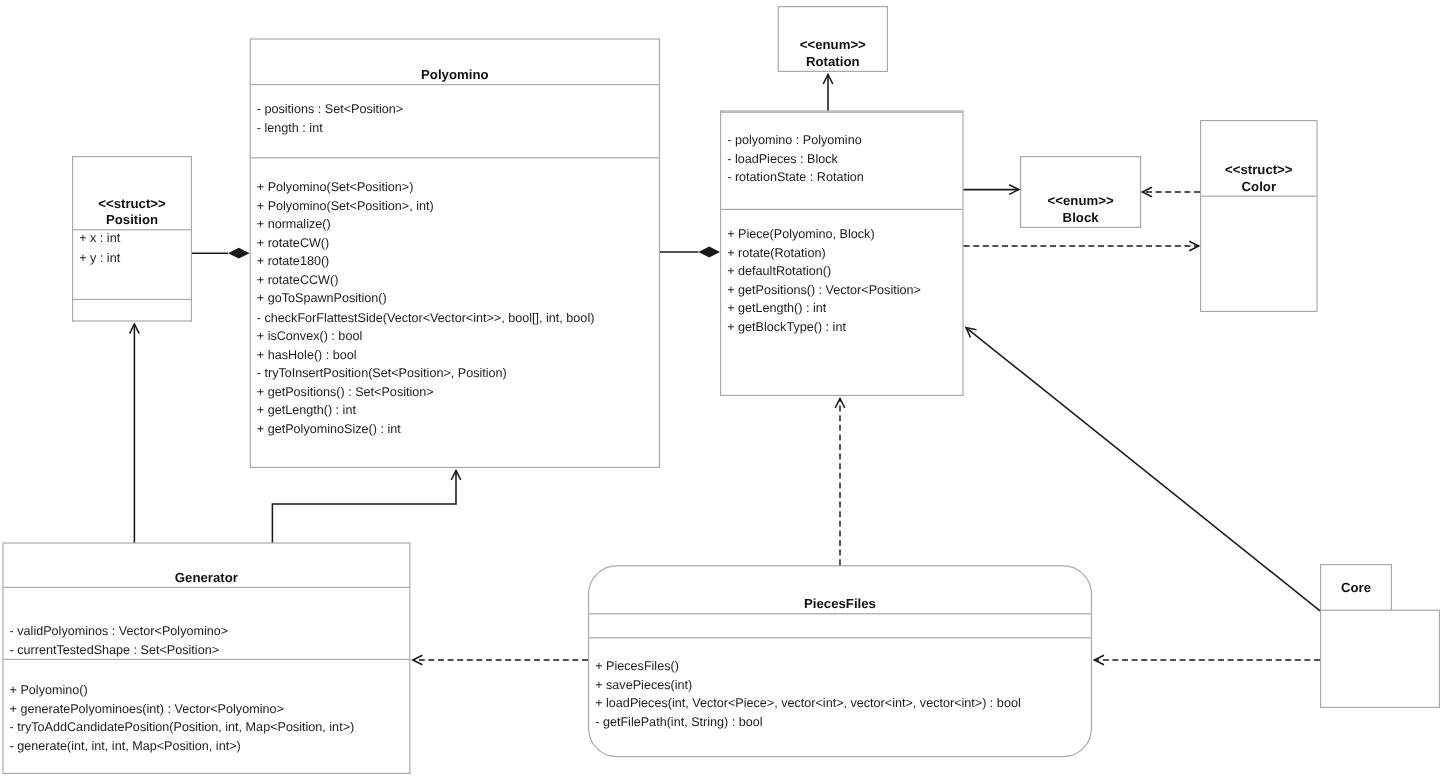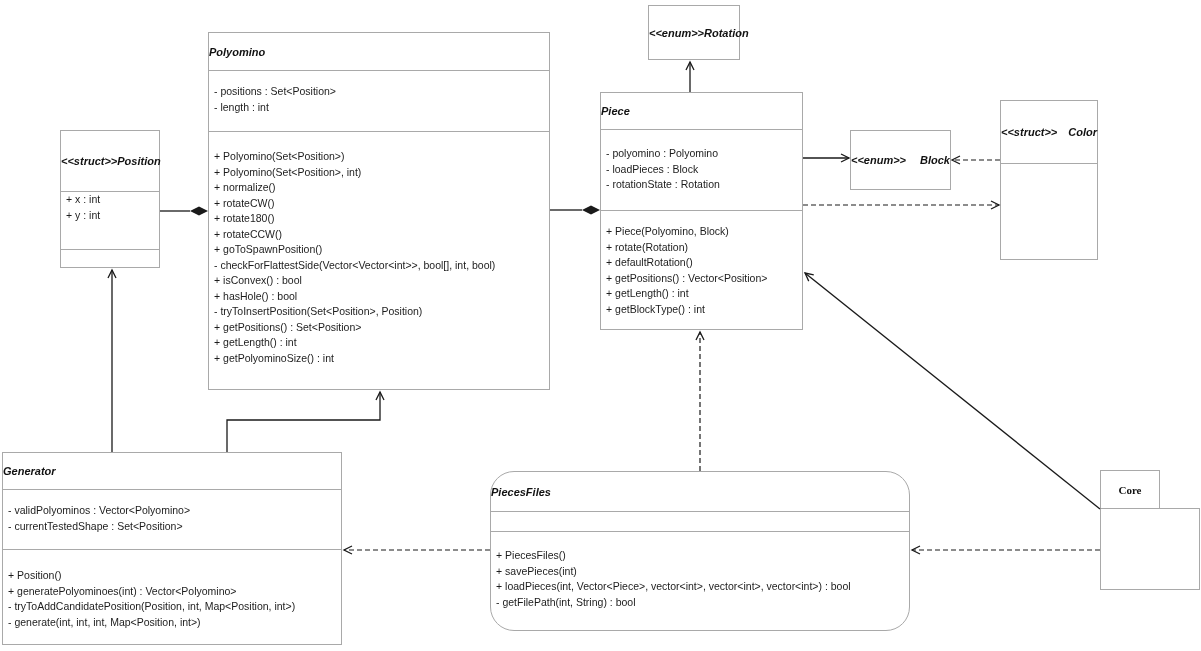--- a/index.html
+++ b/index.html
@@ -2,22 +2,22 @@
 <html><head>
 <meta charset="utf-8">
 <style>
   html,body{margin:0;padding:0;background:#ffffff;}
   body{width:1201px;height:651px;position:relative;overflow:hidden;
        font-family:"Liberation Sans",sans-serif;}
   .canvas{position:absolute;left:0;top:0;width:1201px;height:651px;}
 
   .uml-class{position:absolute;background:#ffffff;border:1px solid #a9a9a9;
              box-sizing:border-box;color:#1c1c1c;z-index:1;}
-  .uml-title{display:flex;flex-direction:row;align-items:center;justify-content:space-between;
-             font-weight:bold;font-size:11px;color:#111;box-sizing:border-box;line-height:14px;font-style:italic;}
+  .uml-title{display:flex;flex-direction:column;align-items:center;justify-content:flex-end;
+             font-weight:bold;font-size:11px;color:#111;box-sizing:border-box;line-height:14px;}
   .compartment{border-top:1px solid #a9a9a9;box-sizing:border-box;padding:0 5px;overflow:hidden;}
   .code-line{font-size:10.5px;line-height:15.5px;white-space:nowrap;color:#1c1c1c;}
 
   
   #box-polyomino{left:208px;top:32px;width:342px;height:358px;}
   #box-polyomino .uml-title{height:37px;}
   #box-polyomino .attrs{height:61px;padding-top:13px;}
   #box-polyomino .methods{height:258px;padding-top:17px;}
 
   
@@ -42,31 +42,31 @@
 
   
   #box-color{left:1000px;top:100px;width:98px;height:160px;}
   #box-color .uml-title{height:62px;}
   #box-color .attrs{height:78px;padding-top:14px;}
   #box-color .extra{height:18px;}
 
   
   #box-generator{left:2px;top:452px;width:340px;height:193px;}
   #box-generator .uml-title{height:36px;}
-  #box-generator .attrs{height:60px;padding-top:13px;}
+  #box-generator .attrs{height:60px;padding-top:29px;}
   #box-generator .methods{height:95px;padding-top:18px;}
 
   
   #box-piecesfiles{left:490px;top:471px;width:420px;height:160px;border-radius:24px;}
   #box-piecesfiles .uml-title{height:39px;}
   #box-piecesfiles .attrs{height:20px;}
   #box-piecesfiles .methods{height:99px;padding-top:16px;}
 
   
-  .uml-package{position:absolute;z-index:1;font-family:Liberation Serif, serif;}
+  .uml-package{position:absolute;z-index:1;}
   #pkg-core{left:1100px;top:470px;width:101px;height:120px;}
   .pkg-tab{position:absolute;left:0;top:0;width:60px;height:39px;background:#fff;
            border:1px solid #a9a9a9;box-sizing:border-box;display:flex;align-items:center;
            justify-content:center;font-weight:bold;font-size:11px;color:#111;}
   .pkg-body{position:absolute;left:0;top:38px;width:100px;height:82px;background:#fff;
             border:1px solid #a9a9a9;box-sizing:border-box;}
 
   svg.connectors{position:absolute;left:0;top:0;z-index:5;pointer-events:none;}
 </style>
 </head>
@@ -113,23 +113,20 @@
   </div>
 
   <div class="uml-class" id="box-rotation">
     <div class="uml-title">
       <span>&lt;&lt;enum&gt;&gt;</span>
       <span>Rotation</span>
     </div>
   </div>
 
   <div class="uml-class" id="box-piece">
-    <div class="uml-title">
-      <span>Piece</span>
-    </div>
     <div class="compartment attrs">
       <div class="code-line">- polyomino : Polyomino</div>
       <div class="code-line">- loadPieces : Block</div>
       <div class="code-line">- rotationState : Rotation</div>
     </div>
     <div class="compartment methods">
       <div class="code-line">+ Piece(Polyomino, Block)</div>
       <div class="code-line">+ rotate(Rotation)</div>
       <div class="code-line">+ defaultRotation()</div>
       <div class="code-line">+ getPositions() : Vector&lt;Position&gt;</div>
@@ -155,21 +152,21 @@
 
   <div class="uml-class" id="box-generator">
     <div class="uml-title">
       <span>Generator</span>
     </div>
     <div class="compartment attrs">
       <div class="code-line">- validPolyominos : Vector&lt;Polyomino&gt;</div>
       <div class="code-line">- currentTestedShape : Set&lt;Position&gt;</div>
     </div>
     <div class="compartment methods">
-      <div class="code-line">+ Position()</div>
+      <div class="code-line">+ Polyomino()</div>
       <div class="code-line">+ generatePolyominoes(int) : Vector&lt;Polyomino&gt;</div>
       <div class="code-line">- tryToAddCandidatePosition(Position, int, Map&lt;Position, int&gt;)</div>
       <div class="code-line">- generate(int, int, int, Map&lt;Position, int&gt;)</div>
     </div>
   </div>
 
   <div class="uml-class" id="box-piecesfiles">
     <div class="uml-title">
       <span>PiecesFiles</span>
     </div>

